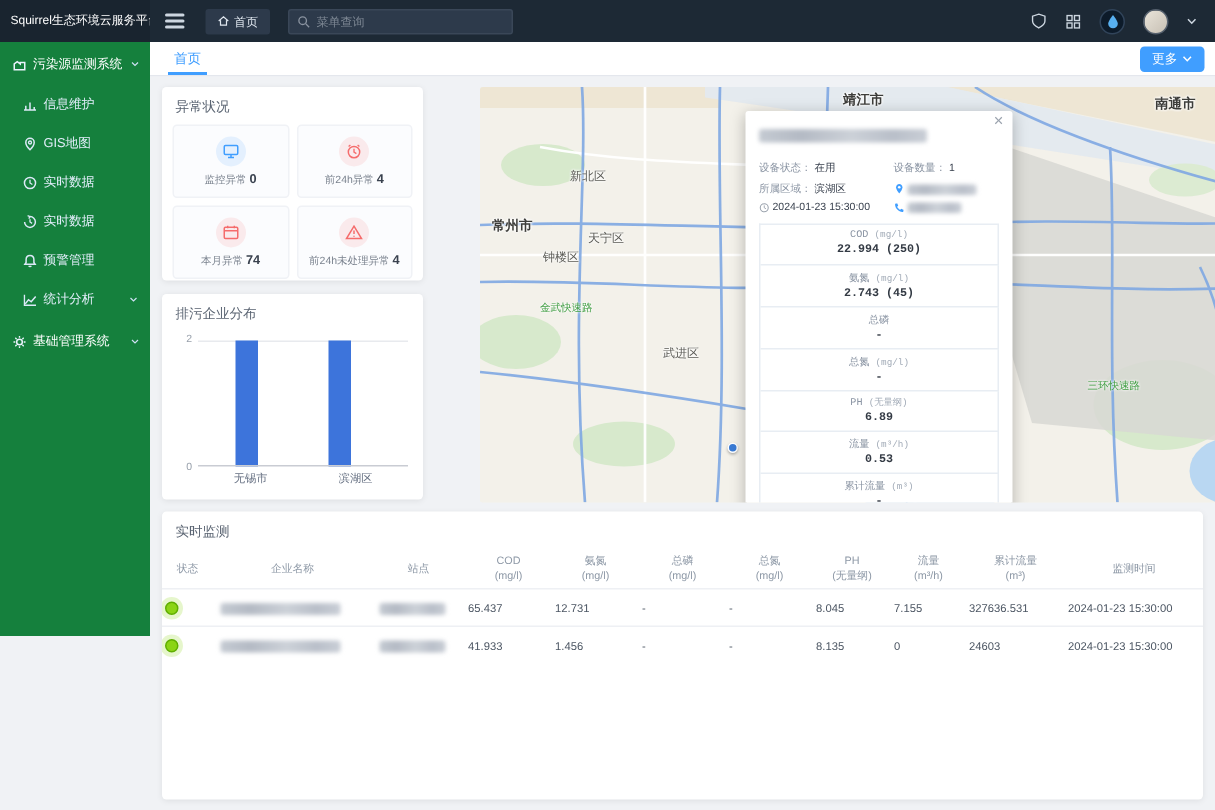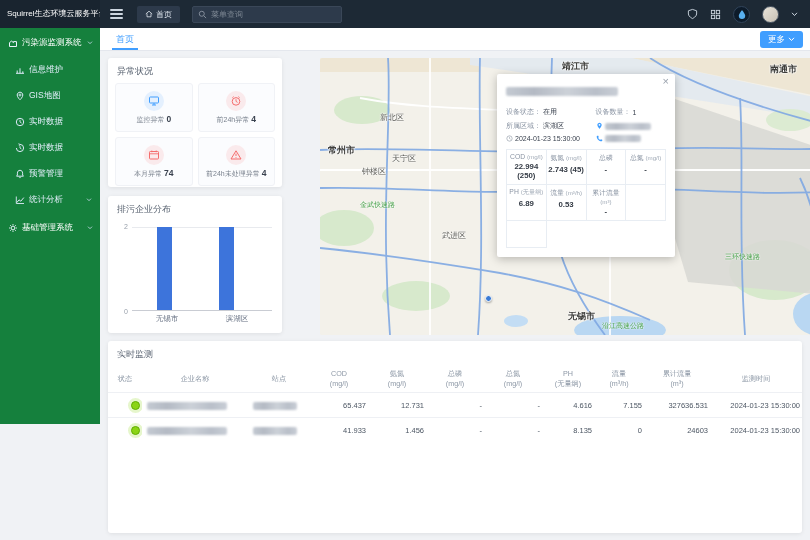--- a/index.html
+++ b/index.html
@@ -72,31 +72,31 @@
   
   .popup{position:absolute;left:177px;top:16px;width:178px;background:#fff;border-radius:2px;box-shadow:0 2px 10px rgba(0,0,0,.25);padding:8px 9px 9px;z-index:6;}
   .p-close{position:absolute;top:2px;right:6px;font-size:11px;color:#9aa2ad;cursor:pointer;line-height:1;}
   .p-title{margin-bottom:7px;}
   .p-row{display:flex;margin-bottom:4px;align-items:center;}
   .p-col{display:flex;align-items:center;gap:2px;}
   .p-col.l{width:56%;}
   .p-col.r{width:44%;}
   .p-k{font-size:7px;color:#8a94a3;white-space:nowrap;}
   .p-v{font-size:7px;color:#39414e;white-space:nowrap;}
-  .pgrid{display:grid;grid-template-columns:1fr 1fr 1fr 1fr;border-top:1px solid #e8edf3;border-left:1px solid #e8edf3;margin-top:7px;}
+  .pgrid{display:grid;grid-template-columns:1fr;border-top:1px solid #e8edf3;border-left:1px solid #e8edf3;margin-top:7px;font-family:Liberation Mono, monospace;}
   .pcell{border-right:1px solid #e8edf3;border-bottom:1px solid #e8edf3;padding:3px 1px 4px;text-align:center;min-height:27px;}
   .pname{font-size:6.8px;color:#8a94a3;}
   .punit{font-size:6.2px;color:#a3acb8;}
   .pval{font-size:7.8px;font-weight:bold;color:#333a44;margin-top:2px;}
 
   
   .tablecard{left:108px;top:341px;width:694px;height:192px;}
   table{width:100%;border-collapse:collapse;table-layout:fixed;}
   thead td{font-size:7.2px;color:#8d98a6;text-align:center;padding:3px 2px 4px;line-height:1.35;}
-  tbody td{font-size:7.5px;color:#4c5663;text-align:right;height:25px;border-top:1px solid #eef0f4;padding:0 2px;white-space:nowrap;overflow:hidden;}
+  tbody td{font-size:7.5px;color:#4c5663;text-align:left;height:25px;border-top:1px solid #eef0f4;padding:0 2px;white-space:nowrap;overflow:hidden;}
   td.al{text-align:left;padding-left:5px;}
   .dot{display:inline-block;width:9px;height:9px;border-radius:50%;background:#8bd415;border:1px solid #5fae00;box-shadow:0 0 0 3px rgba(139,212,21,.22);vertical-align:middle;}
 
   
   .redacted{display:inline-block;height:8px;border-radius:2px;vertical-align:middle;
     background:linear-gradient(90deg,#c4cad2,#b4bac4 25%,#ccd1d8 55%,#b9bfc9 80%,#c9ced6);filter:blur(1.3px);}
   .w110{width:112px;height:9px;}
   .w80{width:80px;}
   .w45{width:46px;height:7px;}
   .w44{width:44px;}
@@ -498,21 +498,21 @@
       </thead>
       <tbody>
         <tr>
           <td><span class="dot"></span></td>
           <td class="al"><span class="redacted w80"></span></td>
           <td class="al"><span class="redacted w44"></span></td>
           <td>65.437</td>
           <td>12.731</td>
           <td>-</td>
           <td>-</td>
-          <td>4.616</td>
+          <td>8.045</td>
           <td>7.155</td>
           <td>327636.531</td>
           <td>2024-01-23 15:30:00</td>
         </tr>
         <tr>
           <td><span class="dot"></span></td>
           <td class="al"><span class="redacted w80"></span></td>
           <td class="al"><span class="redacted w44"></span></td>
           <td>41.933</td>
           <td>1.456</td>

